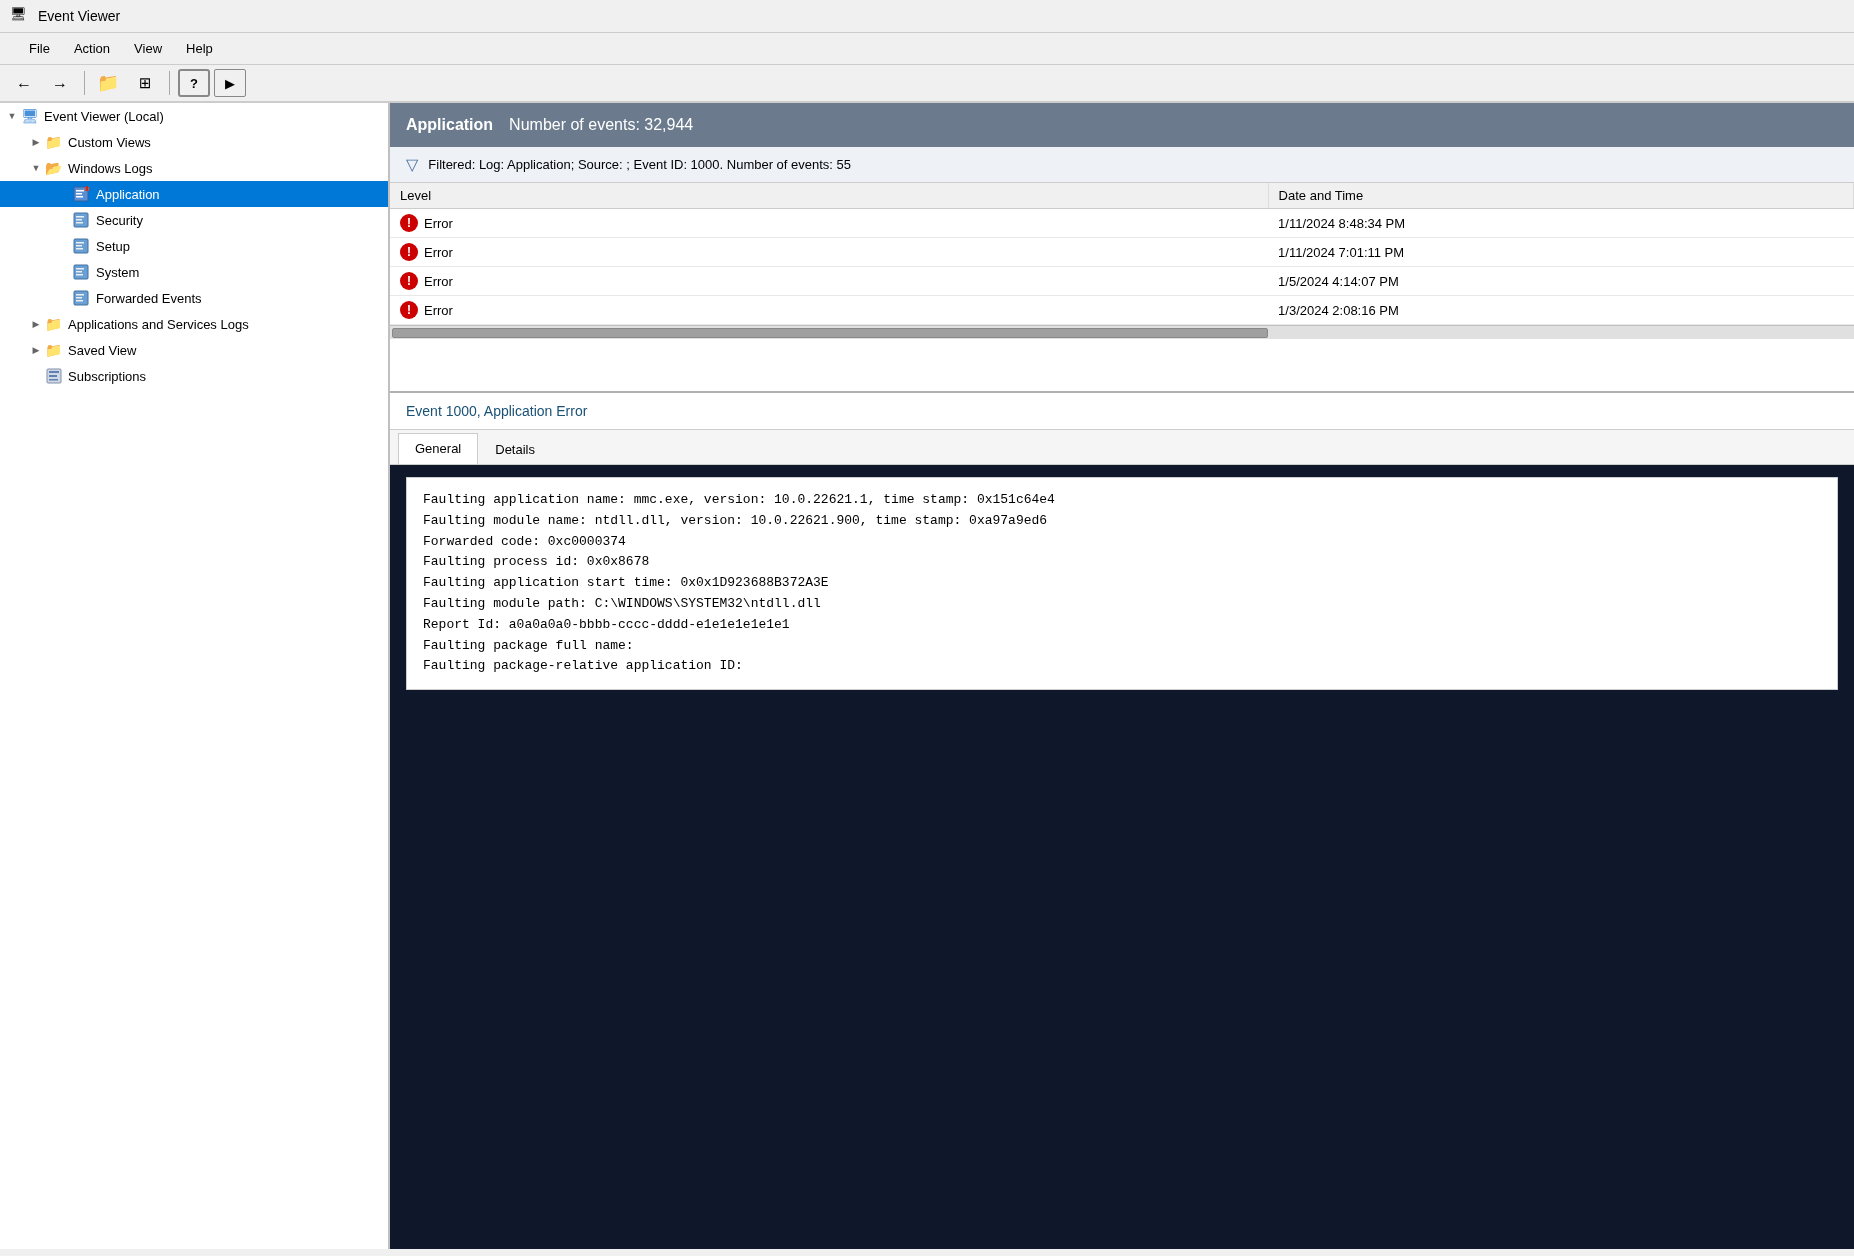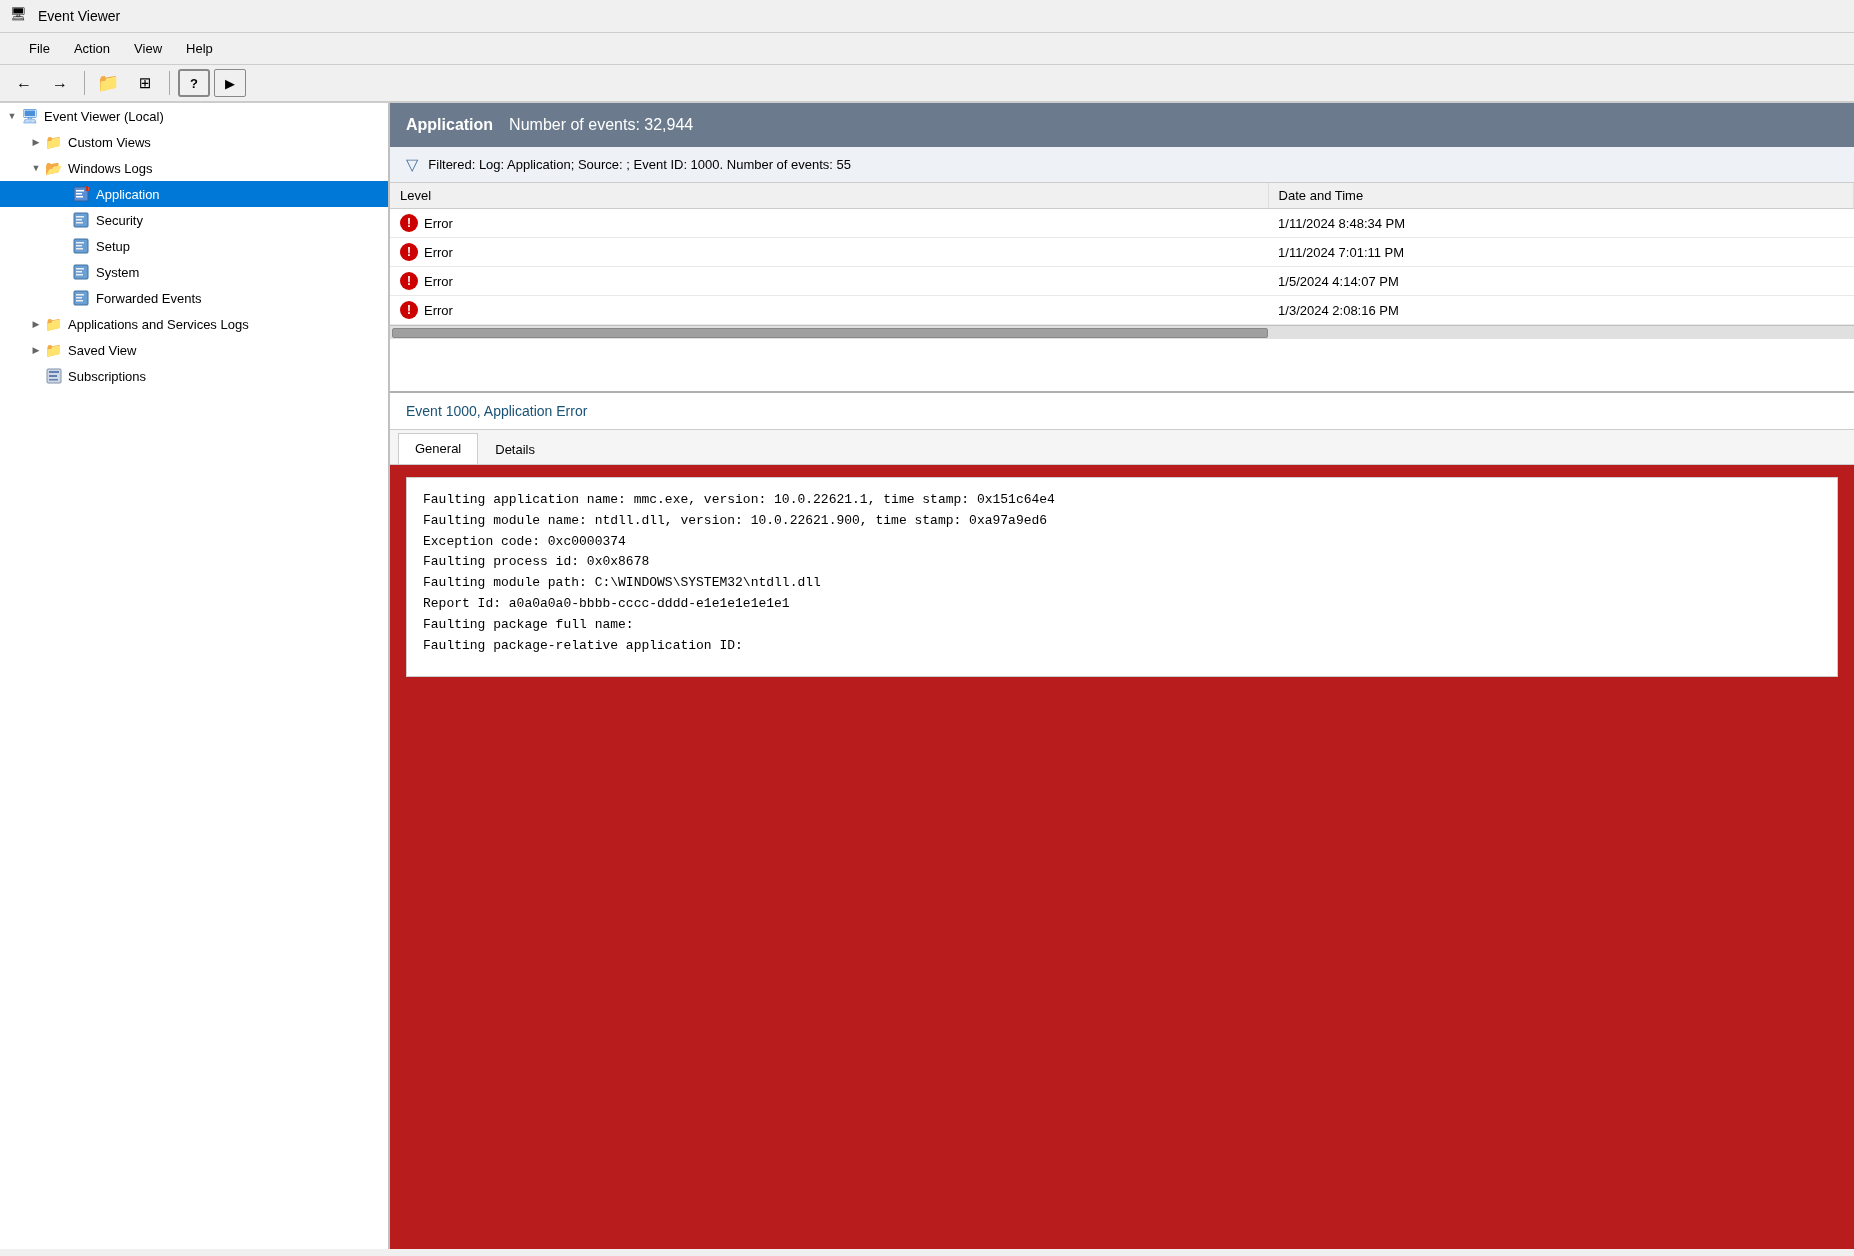--- a/index.html
+++ b/index.html
@@ -273,21 +273,21 @@
     .detail-tab.active {
       background: #fff;
       border-color: #ccc;
       border-bottom-color: #fff;
       margin-top: 3px;
     }
     .detail-content {
       flex: 1;
       padding: 12px 16px;
       overflow-y: auto;
-      background: #b91c1c;
+      background: #0f172a;
     }
     .detail-content-inner {
       border: 1px solid #ccc;
       padding: 12px 16px;
       font-family: 'Consolas', 'Courier New', monospace;
       font-size: 13px;
       line-height: 1.6;
       background: #fff;
       min-height: 200px;
     }
@@ -484,22 +484,23 @@
     <div class="detail-panel">
       <div class="detail-header">Event 1000, Application Error</div>
       <div class="detail-tabs">
         <div class="detail-tab active">General</div>
         <div class="detail-tab">Details</div>
       </div>
       <div class="detail-content">
         <div class="detail-content-inner" id="detail-lines">
         <span class="detail-line">Faulting application name: mmc.exe, version: 10.0.22621.1, time stamp: 0x151c64e4</span>
             <span class="detail-line">Faulting module name: ntdll.dll, version: 10.0.22621.900, time stamp: 0xa97a9ed6</span>
-            <span class="detail-line">Exception code: 0xc0000374</span>
+            <span class="detail-line">Forwarded code: 0xc0000374</span>
             <span class="detail-line">Faulting process id: 0x0x8678</span>
+            <span class="detail-line">Faulting application start time: 0x0x1D923688B372A3E</span>
             <span class="detail-line">Faulting module path: C:\WINDOWS\SYSTEM32\ntdll.dll</span>
             <span class="detail-line">Report Id: a0a0a0a0-bbbb-cccc-dddd-e1e1e1e1e1e1</span>
             <span class="detail-line">Faulting package full name:</span>
             <span class="detail-line">Faulting package-relative application ID:</span>
           </div>
       </div>
     </div>
 
   </div>
 </div>

